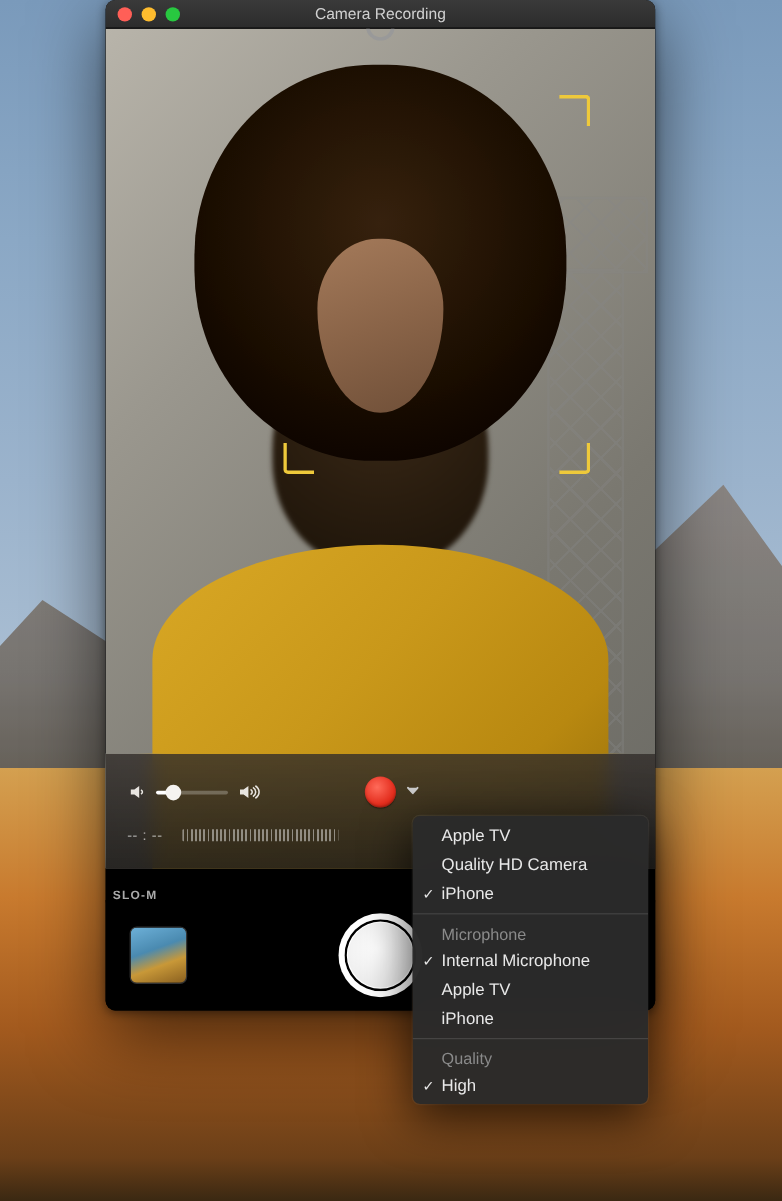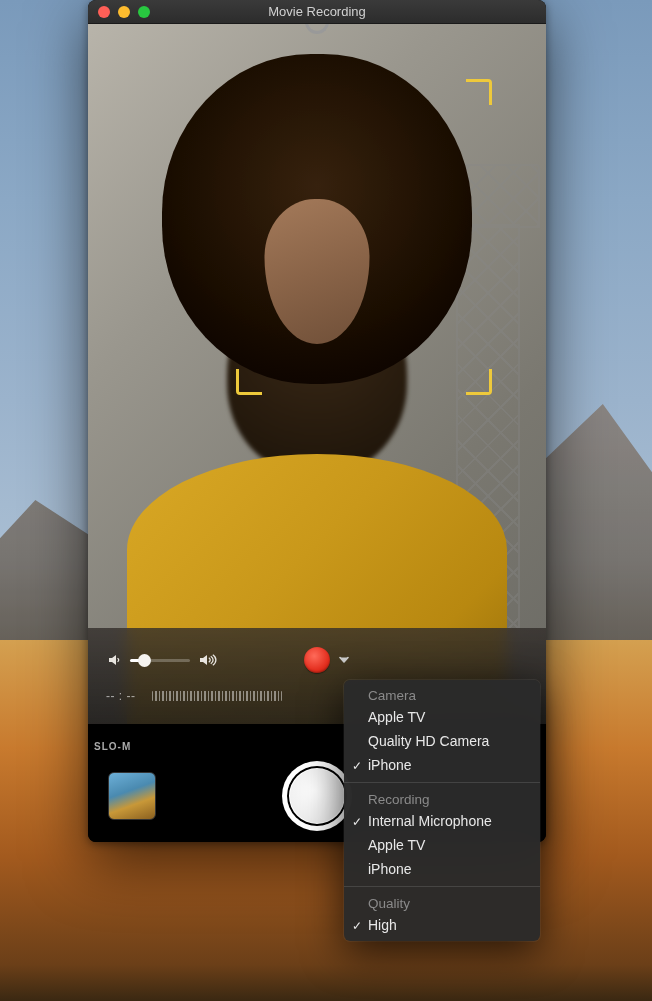--- a/index.html
+++ b/index.html
@@ -352,21 +352,21 @@
 <div class="desktop-bg"></div>
 
 <div class="window">
 
   <div class="titlebar">
     <div class="traffic-lights">
       <div class="traffic-light tl-close"></div>
       <div class="traffic-light tl-min"></div>
       <div class="traffic-light tl-max"></div>
     </div>
-    <div class="title">Movie Recording</div>
+    <div class="title">Camera Recording</div>
   </div>
 
   <div class="preview-area">
     <div class="camera-preview">
       <div class="tower"></div>
       <div class="person-hair"></div>
       <div class="person-face"></div>
       <div class="person-body"></div>
     </div>
     <div class="focus-arc"></div>
@@ -409,26 +409,25 @@
   <div class="slomo-bar">
     <span>SLO-M</span>
   </div>
 
   <div class="iphone-bottom">
     <div class="thumbnail"></div>
     <div class="shutter"></div>
   </div>
 
   <div class="dropdown">
-    <div class="dropdown-section-header">Camera</div>
     <div class="dropdown-item"><span>Apple TV</span></div>
     <div class="dropdown-item"><span>Quality HD Camera</span></div>
     <div class="dropdown-item checked"><span>iPhone</span></div>
     <div class="dropdown-sep"></div>
-    <div class="dropdown-section-header">Recording</div>
+    <div class="dropdown-section-header">Microphone</div>
     <div class="dropdown-item checked"><span>Internal Microphone</span></div>
     <div class="dropdown-item"><span>Apple TV</span></div>
     <div class="dropdown-item"><span>iPhone</span></div>
     <div class="dropdown-sep"></div>
     <div class="dropdown-section-header">Quality</div>
     <div class="dropdown-item checked"><span>High</span></div>
   </div>
 
 </div>
 

